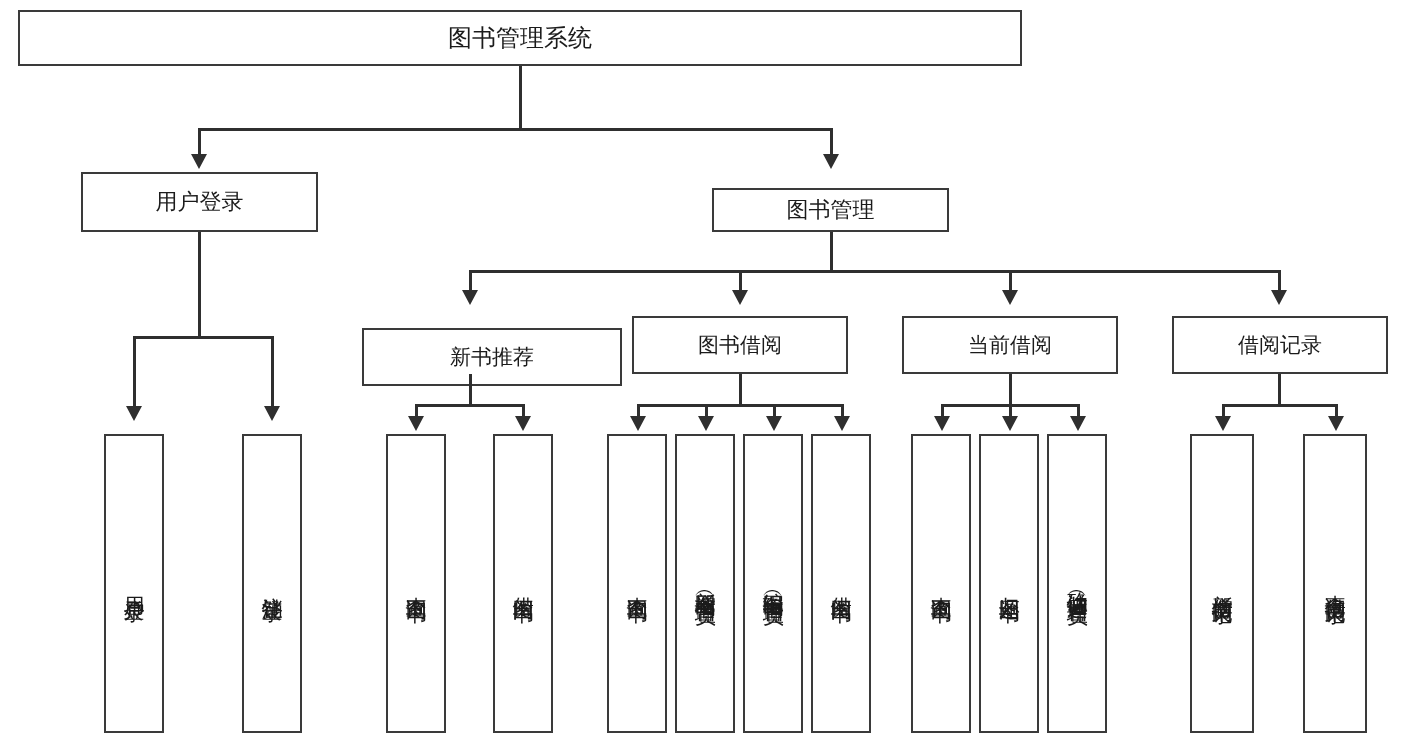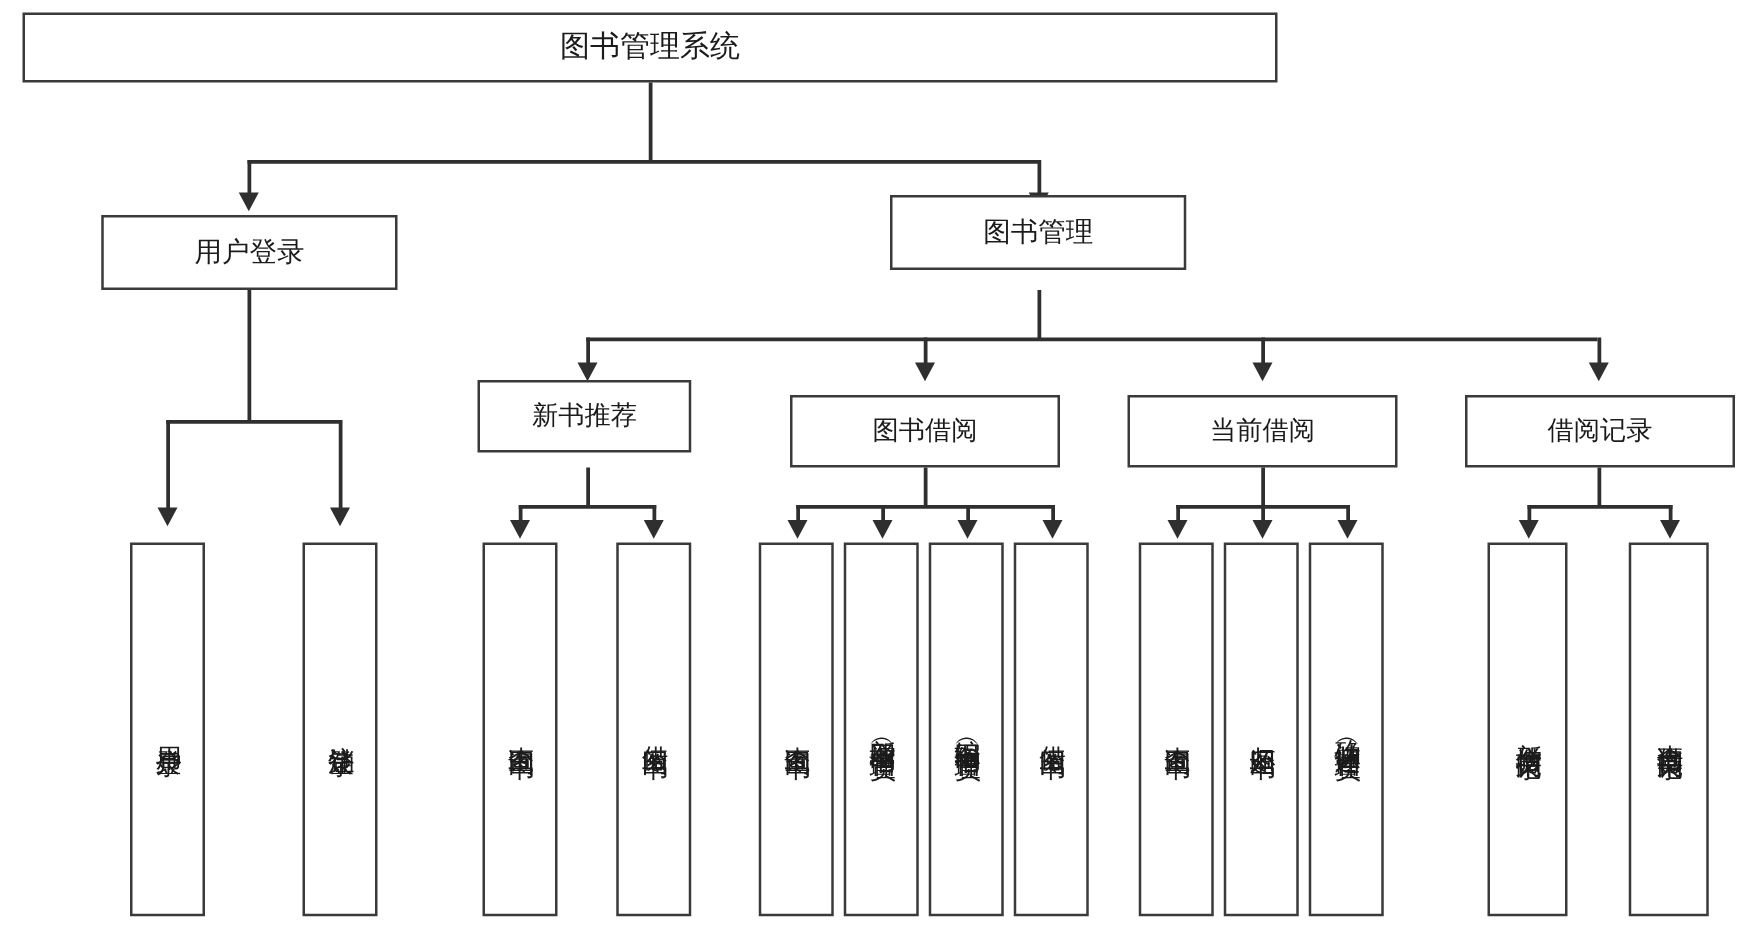--- a/index.html
+++ b/index.html
@@ -92,21 +92,21 @@
 
   <div class="vline" style="left:198px;top:128px;height:28px;"></div>
   <div class="arrow" style="left:191px;top:154px;"></div>
   <div class="vline" style="left:830px;top:128px;height:28px;"></div>
   <div class="arrow" style="left:823px;top:154px;"></div>
 
   <div class="node lvl2" style="left:81px;top:172px;width:237px;height:60px;">
     <span>用户登录</span>
   </div>
 
-  <div class="node lvl2" style="left:712px;top:156px;width:237px;height:60px;">
+  <div class="node lvl2" style="left:712px;top:188px;width:237px;height:44px;">
     <span>图书管理</span>
   </div>
 
   <div class="vline" style="left:198px;top:232px;height:104px;"></div>
   <div class="hline" style="left:133px;top:336px;width:140px;"></div>
   <div class="vline" style="left:133px;top:336px;height:72px;"></div>
   <div class="arrow" style="left:126px;top:406px;"></div>
   <div class="vline" style="left:271px;top:336px;height:72px;"></div>
   <div class="arrow" style="left:264px;top:406px;"></div>
 
@@ -114,21 +114,21 @@
   <div class="hline" style="left:469px;top:270px;width:809px;"></div>
   <div class="vline" style="left:469px;top:270px;height:22px;"></div>
   <div class="arrow" style="left:462px;top:290px;"></div>
   <div class="vline" style="left:739px;top:270px;height:22px;"></div>
   <div class="arrow" style="left:732px;top:290px;"></div>
   <div class="vline" style="left:1009px;top:270px;height:22px;"></div>
   <div class="arrow" style="left:1002px;top:290px;"></div>
   <div class="vline" style="left:1278px;top:270px;height:22px;"></div>
   <div class="arrow" style="left:1271px;top:290px;"></div>
 
-  <div class="node lvl3" style="left:362px;top:304px;width:171px;height:58px;margin-left:20px;">
+  <div class="node lvl3" style="left:362px;top:328px;width:260px;height:58px;">
     <span>新书推荐</span>
   </div>
   <div class="node lvl3" style="left:632px;top:316px;width:216px;height:58px;">
     <span>图书借阅</span>
   </div>
   <div class="node lvl3" style="left:1172px;top:316px;width:216px;height:58px;">
     <span>借阅记录</span>
   </div>
   <div class="node lvl3" style="left:902px;top:316px;width:216px;height:58px;">
     <span>当前借阅</span>

